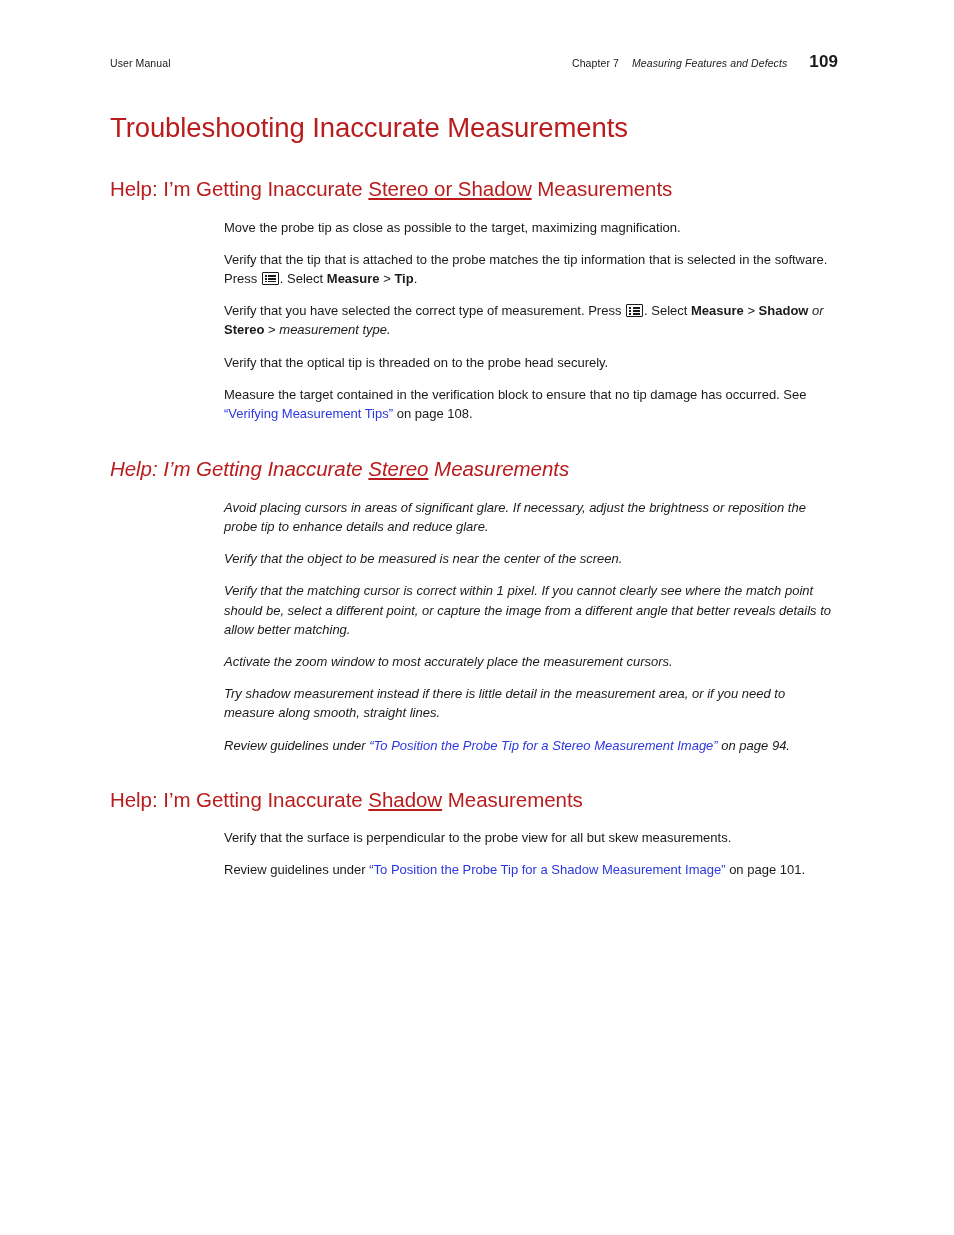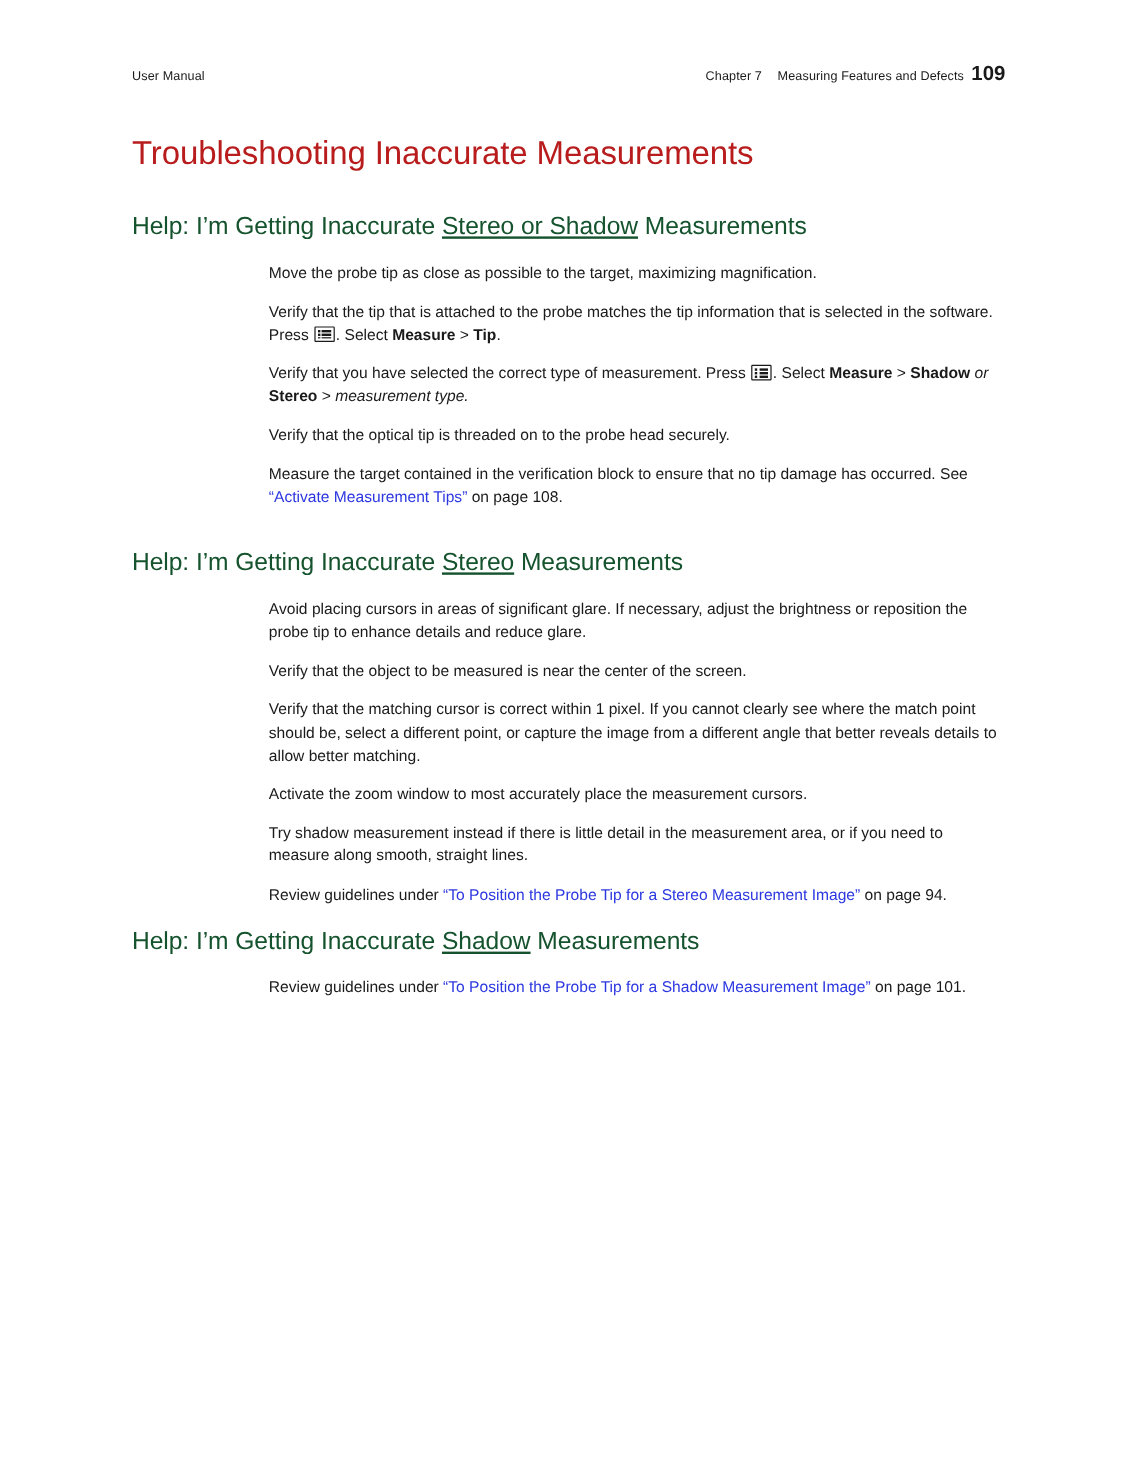--- a/index.html
+++ b/index.html
@@ -35,21 +35,21 @@
     color: #1a1a1a;
     letter-spacing: 0.1px;
   }
   .hdr-left { white-space: nowrap; }
   .hdr-right {
     display: flex;
     align-items: baseline;
     white-space: nowrap;
   }
   .hdr-chapter { margin-right: 13px; }
-  .hdr-title   { margin-right: 6px; }
+  .hdr-title   { margin-right: 22px; font-style: italic; }
   .hdr-pageno  { font-weight: bold; font-size: 17px; }
 
   
   .content {
     position: absolute;
     top: 112px;
     left: 110px;
     width: 728px;
   }
 
@@ -61,21 +61,21 @@
     letter-spacing: -0.1px;
     color: #b91c1c;
   }
 
   h2.section-head {
     font-size: 20.5px;
     font-weight: normal;
     line-height: 1.18;
     margin: 0 0 16px 0;
     letter-spacing: -0.05px;
-    color: #14532d;
+    color: #b91c1c;
   }
   h2.section-head .u { text-decoration: underline; text-underline-offset: 2px; }
 
   .section-body {
     margin-left: 114px;
     width: 614px;
   }
 
   p.para {
     font-size: 13px;
@@ -89,21 +89,21 @@
   .b  { font-weight: bold; }
   .i  { font-style: italic; }
   .lnk {
     color: #2c37e0;
     text-decoration: none;
   }
 
   
   .section { margin-bottom: 0; }
   .section.s1 { margin-bottom: 34px; }
-  .section.s2 { margin-bottom: 18px; }
+  .section.s2 { margin-bottom: 33px; font-style: italic; }
 
   
   .menu-icon {
     display: inline-block;
     width: 17px;
     height: 13px;
     border: 1.4px solid #1a1a1a;
     border-radius: 1px;
     vertical-align: -2px;
     margin: 0 1px;
@@ -147,21 +147,21 @@
       <div class="section-body">
 
         <p class="para">Move the probe tip as close as possible to the target, maximizing magnification.</p>
 
         <p class="para"><span>Verify that the tip that is attached to the probe matches the tip information that is selected in the software. Press </span><span class="menu-icon"><i class="dot r1"></i><i class="bar r1"></i><i class="dot r2"></i><i class="bar r2"></i><i class="dot r3"></i><i class="bar r3"></i></span><span>. Select </span><span class="b">Measure</span><span> &gt; </span><span class="b">Tip</span><span>.</span></p>
 
         <p class="para"><span>Verify that you have selected the correct type of measurement. Press </span><span class="menu-icon"><i class="dot r1"></i><i class="bar r1"></i><i class="dot r2"></i><i class="bar r2"></i><i class="dot r3"></i><i class="bar r3"></i></span><span>. Select </span><span class="b">Measure</span><span> &gt; </span><span class="b">Shadow</span><span class="i"> or </span><span class="b">Stereo</span><span> &gt; </span><span class="i">measurement type.</span></p>
 
         <p class="para">Verify that the optical tip is threaded on to the probe head securely.</p>
 
-        <p class="para"><span>Measure the target contained in the verification block to ensure that no tip damage has occurred. See </span><a href="#" class="lnk">“Activate Measurement Tips”</a><span> on page 108.</span></p>
+        <p class="para"><span>Measure the target contained in the verification block to ensure that no tip damage has occurred. See </span><a href="#" class="lnk">“Verifying Measurement Tips”</a><span> on page 108.</span></p>
 
       </div>
     </div>
 
     <div class="section s2">
       <h2 class="section-head">
         <span>Help: I’m Getting Inaccurate </span><span class="u">Stereo</span><span> Measurements</span>
       </h2>
       <div class="section-body">
 
@@ -175,20 +175,21 @@
 
       </div>
     </div>
 
     <div class="section s3">
       <h2 class="section-head">
         <span>Help: I’m Getting Inaccurate </span><span class="u">Shadow</span><span> Measurements</span>
       </h2>
       <div class="section-body">
 
+        <p class="para">Verify that the surface is perpendicular to the probe view for all but skew measurements.</p>
 
         <p class="para"><span>Review guidelines under </span><a href="#" class="lnk">“To Position the Probe Tip for a Shadow Measurement Image”</a><span> on page 101.</span></p>
 
       </div>
     </div>
 
   </div>
 </div>
 
 </body></html>

